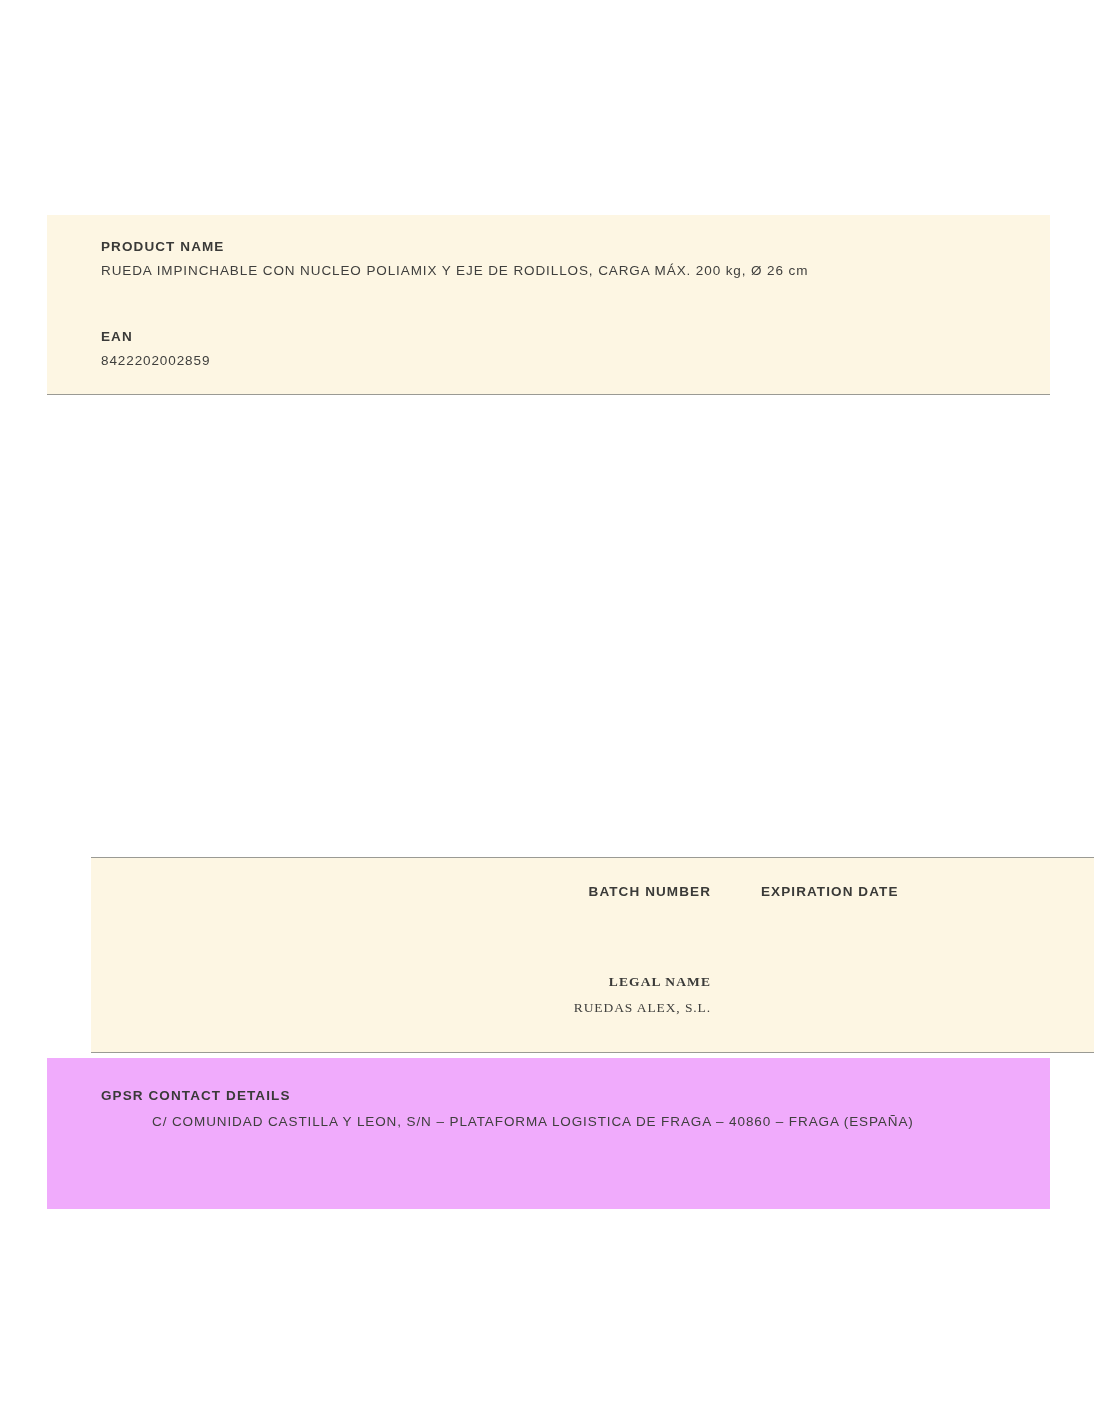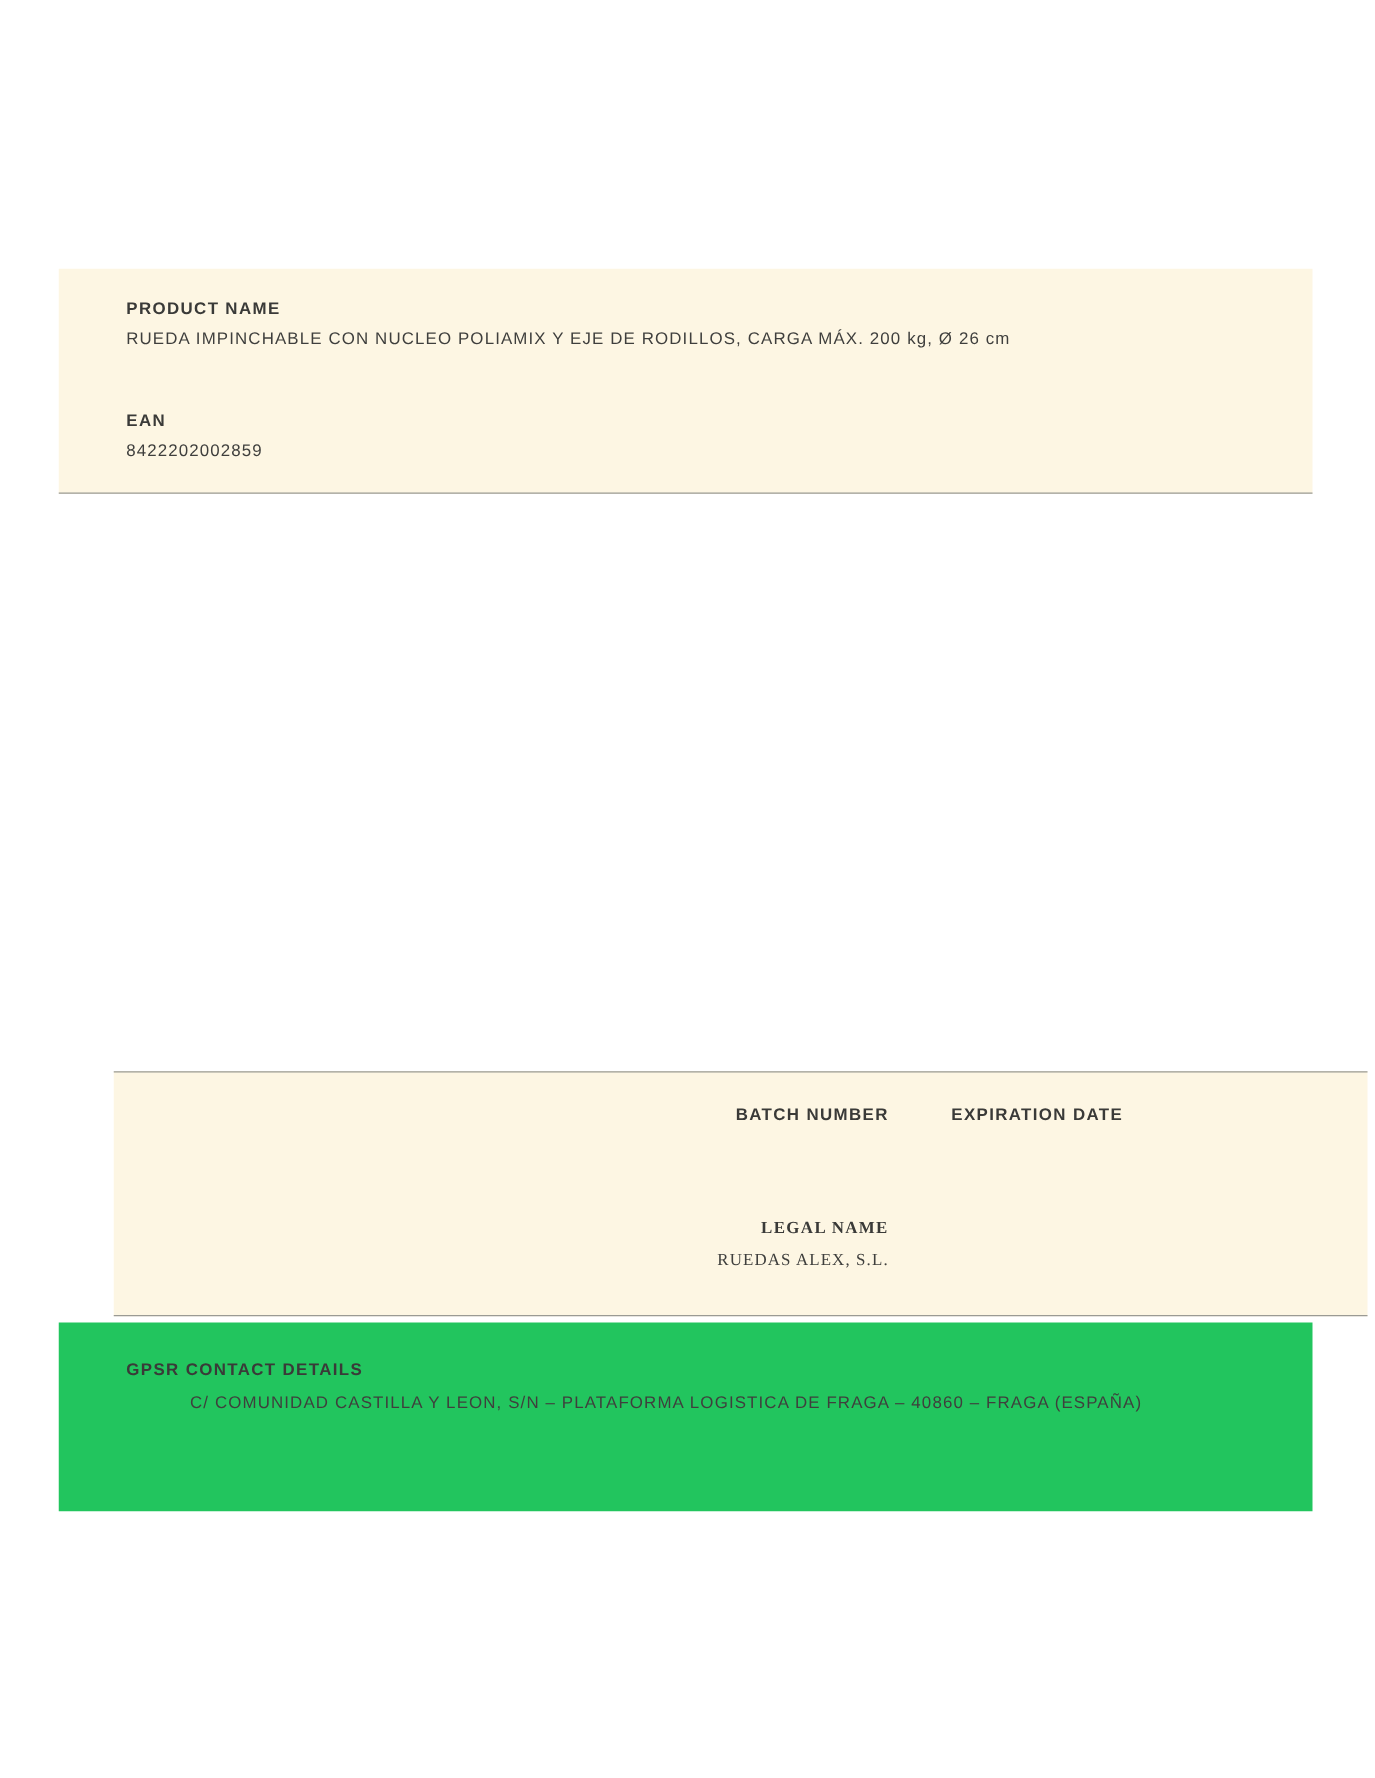--- a/index.html
+++ b/index.html
@@ -106,21 +106,21 @@
 
   .mid-block .field-value { margin-top: 10px; }
 
   
   .gpsr-block {
     position: absolute;
     left: 47px;
     top: 1058px;
     width: 1003px;
     height: 151px;
-    background: #22c55e;
+    background: #f0abfc;
     box-sizing: border-box;
     padding: 30px 0 0 0;
   }
   .gpsr-label {
     padding-left: 54px;
   }
   .gpsr-value {
     padding-left: 105px;
     margin-top: 11px;
     font-size: 13.5px;

